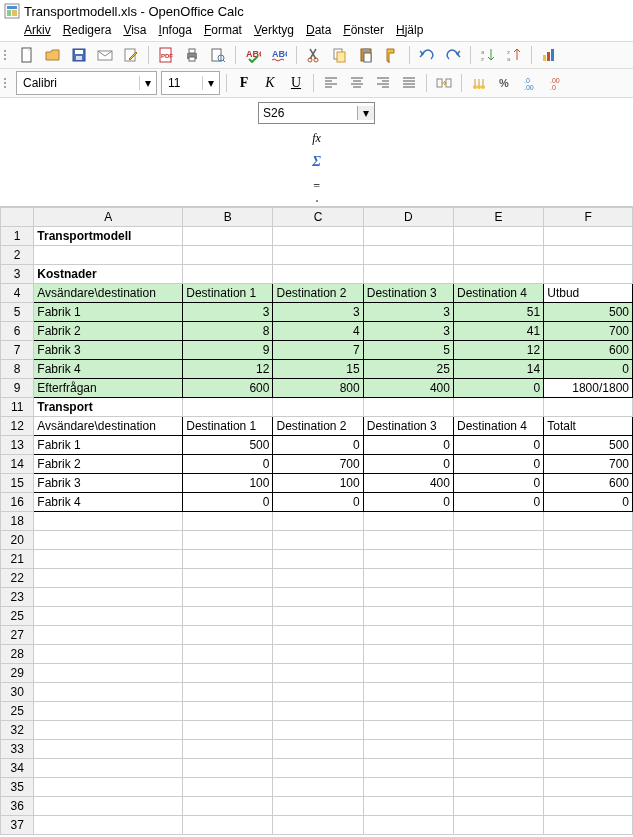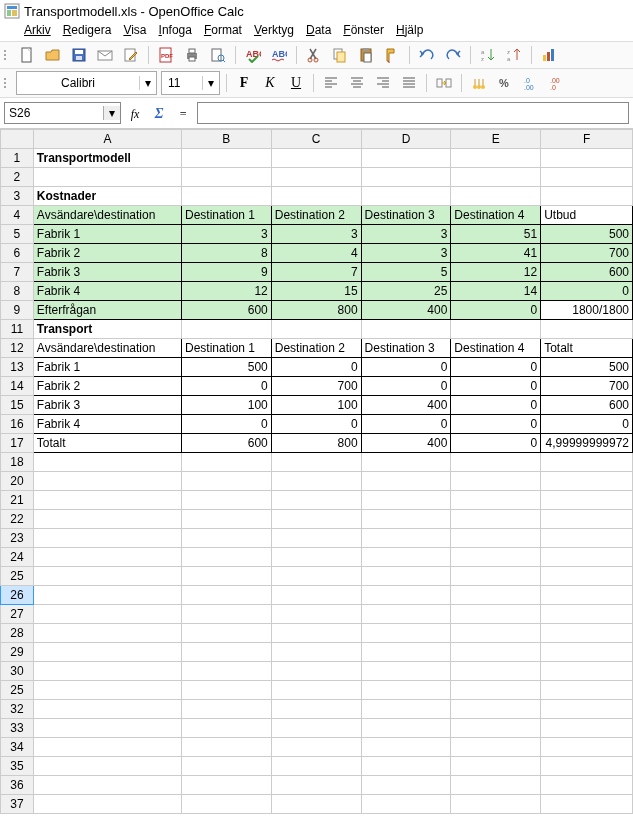--- a/index.html
+++ b/index.html
@@ -69,30 +69,31 @@
     overflow: hidden;
   }
   .dropdown {
     display:flex; align-items:center;
     border:1px solid #aaa;
     background:#fff;
     height:22px;
   }
   .dropdown .dd-text { padding: 0 6px; min-width: 80px; }
   .dropdown .dd-arrow { width:16px; text-align:center; border-left:1px solid #ccc;}
-  .font-name .dd-text { min-width: 110px; text-align: center; }
+  .font-name .dd-text { min-width: 110px; }
   .font-size .dd-text { min-width: 28px; }
   .bold { font-weight:bold; font-family:"Times New Roman",serif; font-size:14px;}
   .italic { font-style:italic; font-family:"Times New Roman",serif; font-size:14px;}
   .uline { text-decoration:underline; font-family:"Times New Roman",serif; font-size:14px;}
   .formula-bar {
-    display:flex; align-items:flex-end;
+    display:flex; align-items:center;
     padding: 4px 4px;
     gap:4px;
     border-bottom: 1px solid #ccc;
+    flex-direction: column;
   }
   .name-box {
     display:flex; align-items:center;
     border:1px solid #888; background:#fff; height:20px;
   }
   .name-box .nb-text { width: 90px; padding:0 4px; }
   .name-box .nb-arrow { width:16px; text-align:center; background:#eee; border-left:1px solid #aaa;}
   .fx-btn { width:20px; height:20px; display:flex; align-items:center; justify-content:center; font-style:italic; font-family:"Times New Roman",serif;}
   .sigma { font-size:14px; font-weight:bold; color:#3366cc;}
   .formula-input {
@@ -520,29 +521,20 @@
         <tr>
           <th class="rowhdr">16</th>
           <td class="colA bord-t bord-b bord-l bord-r">Fabrik 4</td>
           <td class="colB num bord-t bord-b bord-l bord-r">0</td>
           <td class="colC num bord-t bord-b bord-l bord-r">0</td>
           <td class="colD num bord-t bord-b bord-l bord-r">0</td>
           <td class="colE num bord-t bord-b bord-l bord-r">0</td>
           <td class="colF num bord-t bord-b bord-l bord-r">0</td>
         </tr>
         <tr>
-          <th class="rowhdr">17</th>
-          <td class="colA bord-t bord-b bord-l bord-r">Totalt</td>
-          <td class="colB num bord-t bord-b bord-l bord-r">600</td>
-          <td class="colC num bord-t bord-b bord-l bord-r">800</td>
-          <td class="colD num bord-t bord-b bord-l bord-r">400</td>
-          <td class="colE num bord-t bord-b bord-l bord-r">0</td>
-          <td class="colF num bord-t bord-b bord-l bord-r">4,99999999972</td>
-        </tr>
-        <tr>
           <th class="rowhdr">18</th>
           <td class="colA "></td>
           <td class="colB "></td>
           <td class="colC "></td>
           <td class="colD "></td>
           <td class="colE "></td>
           <td class="colF "></td>
         </tr>
         <tr>
           <th class="rowhdr">20</th>
@@ -574,39 +566,21 @@
         <tr>
           <th class="rowhdr">23</th>
           <td class="colA "></td>
           <td class="colB "></td>
           <td class="colC "></td>
           <td class="colD "></td>
           <td class="colE "></td>
           <td class="colF "></td>
         </tr>
         <tr>
-          <th class="rowhdr">24</th>
-          <td class="colA "></td>
-          <td class="colB "></td>
-          <td class="colC "></td>
-          <td class="colD "></td>
-          <td class="colE "></td>
-          <td class="colF "></td>
-        </tr>
-        <tr>
           <th class="rowhdr">25</th>
-          <td class="colA "></td>
-          <td class="colB "></td>
-          <td class="colC "></td>
-          <td class="colD "></td>
-          <td class="colE "></td>
-          <td class="colF "></td>
-        </tr>
-        <tr>
-          <th class="rowhdr selected">26</th>
           <td class="colA "></td>
           <td class="colB "></td>
           <td class="colC "></td>
           <td class="colD "></td>
           <td class="colE "></td>
           <td class="colF "></td>
         </tr>
         <tr>
           <th class="rowhdr">27</th>
           <td class="colA "></td>

